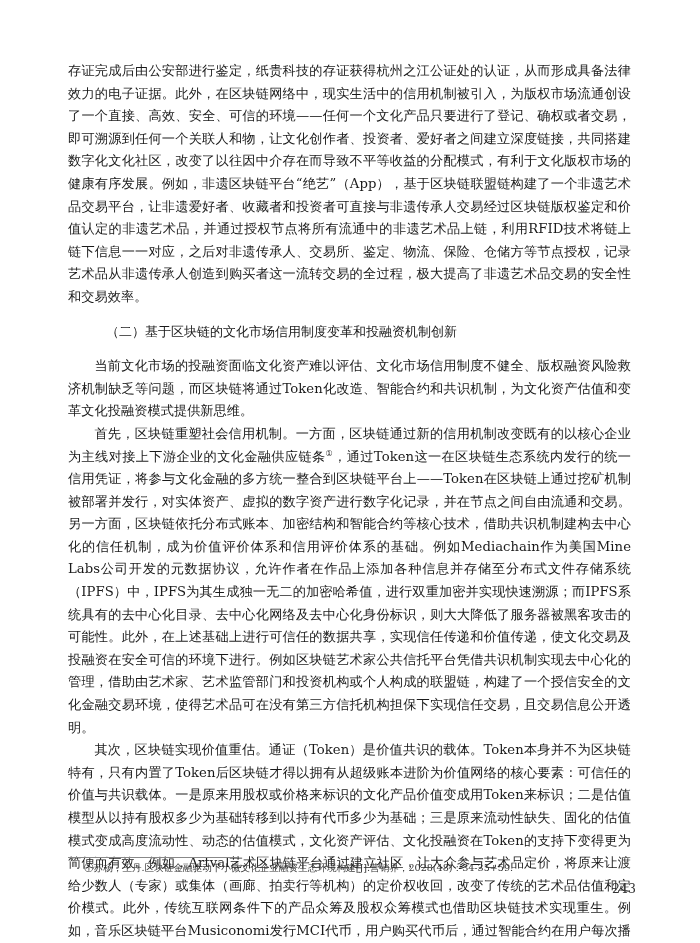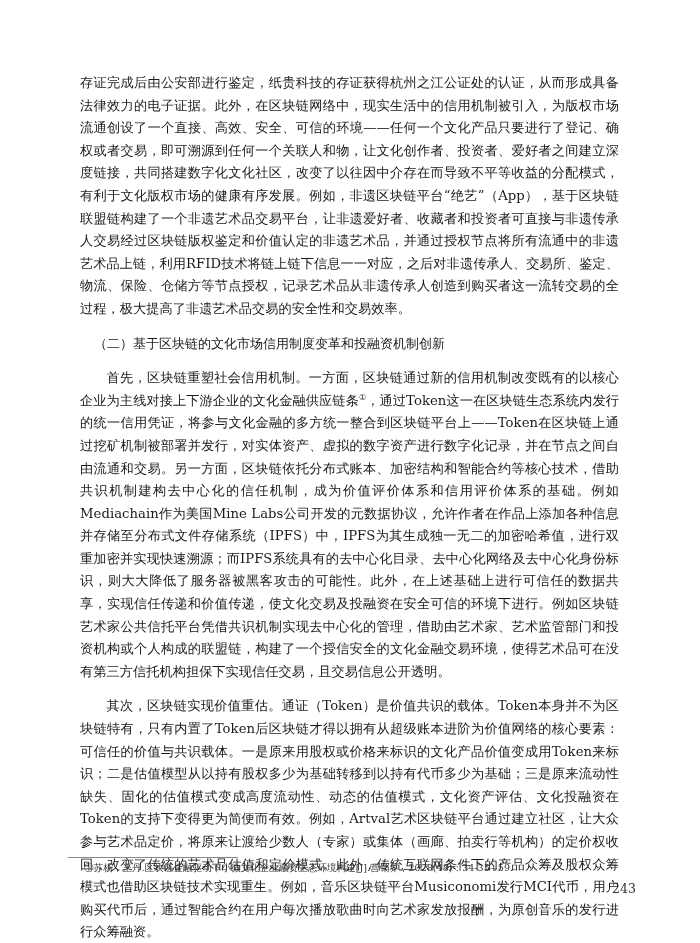--- a/index.html
+++ b/index.html
@@ -1,32 +1,33 @@
 <!DOCTYPE html>
 <html><head>
 <meta charset="utf-8">
 <style>
   html, body { margin:0; padding:0; background:#ffffff; }
   body { width:700px; height:943px; position:relative; overflow:hidden;
          font-family:"DejaVu Serif","Liberation Serif",serif; color:#1a1a1a; }
   .page { position:absolute; left:68px; top:60px; width:563px; }
-  .p { font-size:13.2px; line-height:22.6px; text-align:justify; margin:12px; text-indent:2em; letter-spacing:0.05px; }
+  .p { font-size:13.2px; line-height:22.6px; text-align:justify; margin:0; text-indent:2em; letter-spacing:0.05px; }
   .p.noindent { text-indent:0; }
-  .h { font-family:"DejaVu Sans","Liberation Sans",sans-serif; font-size:13px; line-height:22.6px; margin:0; padding-left:26px; font-weight:normal; }
+  .h { font-family:"DejaVu Sans","Liberation Sans",sans-serif; font-size:13px; line-height:22.6px; margin:12px; padding-left:26px; font-weight:normal; }
   sup { font-size:8px; line-height:0; }
   .rule { position:absolute; left:68px; top:857px; width:170px; height:0; border-top:1px solid #888; }
   .fn { position:absolute; left:84px; top:862px; font-size:9.6px; color:#333; white-space:nowrap; }
   .pno { position:absolute; left:612px; top:881px; font-size:12.5px; color:#333; }
 </style>
 </head>
 <body>
 
 <div class="page">
   <p class="p noindent">存证完成后由公安部进行鉴定，纸贵科技的存证获得杭州之江公证处的认证，从而形成具备法律效力的电子证据。此外，在区块链网络中，现实生活中的信用机制被引入，为版权市场流通创设了一个直接、高效、安全、可信的环境——任何一个文化产品只要进行了登记、确权或者交易，即可溯源到任何一个关联人和物，让文化创作者、投资者、爱好者之间建立深度链接，共同搭建数字化文化社区，改变了以往因中介存在而导致不平等收益的分配模式，有利于文化版权市场的健康有序发展。例如，非遗区块链平台“绝艺”（App），基于区块链联盟链构建了一个非遗艺术品交易平台，让非遗爱好者、收藏者和投资者可直接与非遗传承人交易经过区块链版权鉴定和价值认定的非遗艺术品，并通过授权节点将所有流通中的非遗艺术品上链，利用RFID技术将链上链下信息一一对应，之后对非遗传承人、交易所、鉴定、物流、保险、仓储方等节点授权，记录艺术品从非遗传承人创造到购买者这一流转交易的全过程，极大提高了非遗艺术品交易的安全性和交易效率。</p>
   <h3 class="h">（二）基于区块链的文化市场信用制度变革和投融资机制创新</h3>
+  <p class="p">当前文化市场的投融资面临文化资产难以评估、文化市场信用制度不健全、版权融资风险救济机制缺乏等问题，而区块链将通过Token化改造、智能合约和共识机制，为文化资产估值和变革文化投融资模式提供新思维。</p>
   <p class="p"><span>首先，区块链重塑社会信用机制。一方面，区块链通过新的信用机制改变既有的以核心企业为主线对接上下游企业的文化金融供应链条</span><sup>①</sup><span>，通过Token这一在区块链生态系统内发行的统一信用凭证，将参与文化金融的多方统一整合到区块链平台上——Token在区块链上通过挖矿机制被部署并发行，对实体资产、虚拟的数字资产进行数字化记录，并在节点之间自由流通和交易。另一方面，区块链依托分布式账本、加密结构和智能合约等核心技术，借助共识机制建构去中心化的信任机制，成为价值评价体系和信用评价体系的基础。例如Mediachain作为美国Mine Labs公司开发的元数据协议，允许作者在作品上添加各种信息并存储至分布式文件存储系统（IPFS）中，IPFS为其生成独一无二的加密哈希值，进行双重加密并实现快速溯源；而IPFS系统具有的去中心化目录、去中心化网络及去中心化身份标识，则大大降低了服务器被黑客攻击的可能性。此外，在上述基础上进行可信任的数据共享，实现信任传递和价值传递，使文化交易及投融资在安全可信的环境下进行。例如区块链艺术家公共信托平台凭借共识机制实现去中心化的管理，借助由艺术家、艺术监管部门和投资机构或个人构成的联盟链，构建了一个授信安全的文化金融交易环境，使得艺术品可在没有第三方信托机构担保下实现信任交易，且交易信息公开透明。</span></p>
   <p class="p">其次，区块链实现价值重估。通证（Token）是价值共识的载体。Token本身并不为区块链特有，只有内置了Token后区块链才得以拥有从超级账本进阶为价值网络的核心要素：可信任的价值与共识载体。一是原来用股权或价格来标识的文化产品价值变成用Token来标识；二是估值模型从以持有股权多少为基础转移到以持有代币多少为基础；三是原来流动性缺失、固化的估值模式变成高度流动性、动态的估值模式，文化资产评估、文化投融资在Token的支持下变得更为简便而有效。例如，Artval艺术区块链平台通过建立社区，让大众参与艺术品定价，将原来让渡给少数人（专家）或集体（画廊、拍卖行等机构）的定价权收回，改变了传统的艺术品估值和定价模式。此外，传统互联网条件下的产品众筹及股权众筹模式也借助区块链技术实现重生。例如，音乐区块链平台Musiconomi发行MCI代币，用户购买代币后，通过智能合约在用户每次播放歌曲时向艺术家发放报酬，为原创音乐的发行进行众筹融资。</p>
   <h3 class="h">（三）基于区块链的文化生产组织方式重塑与文化消费市场精准化变革</h3>
 
 </div>
 
 <div class="rule"></div>
 <div class="fn">①苏杨，王丹.区块链金融驱动下小微文化企业融资生态环境构建[J].营销界，2028(48)：34-35+59.</div>
 <div class="pno">243</div>
 

